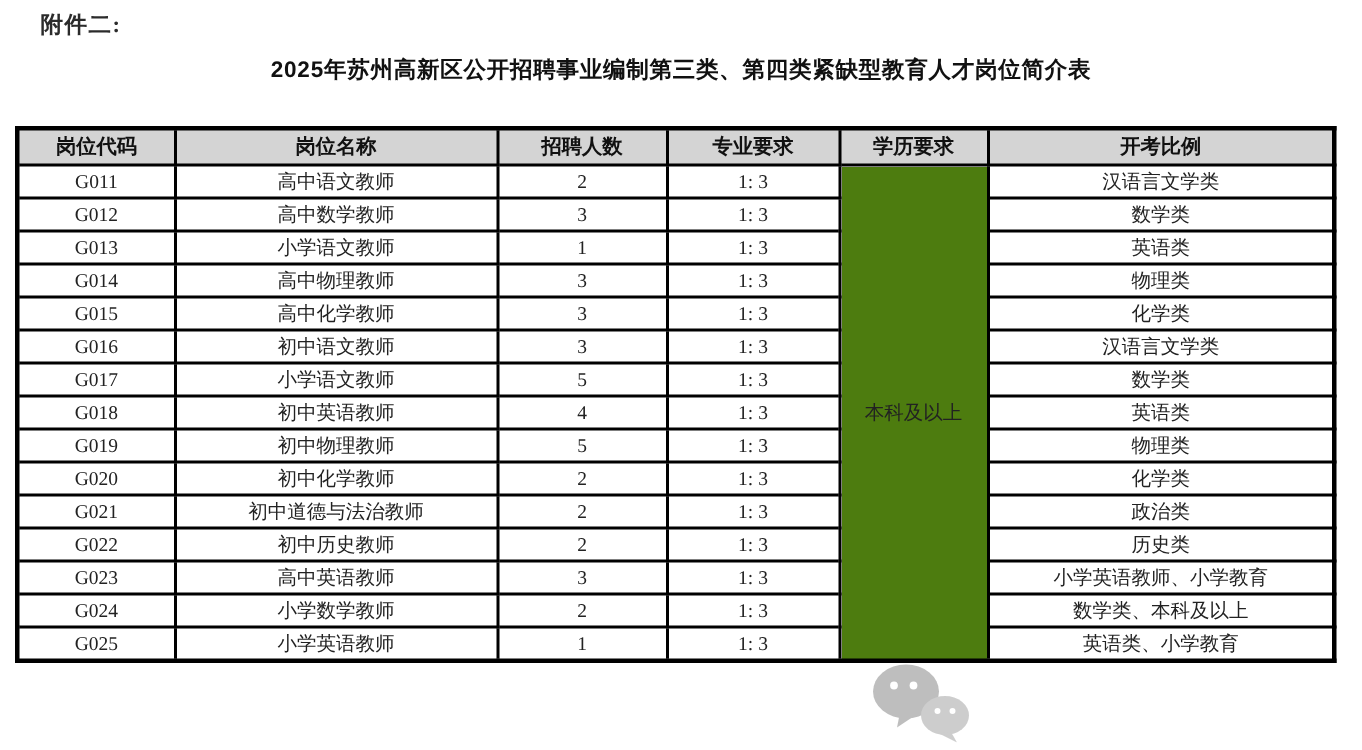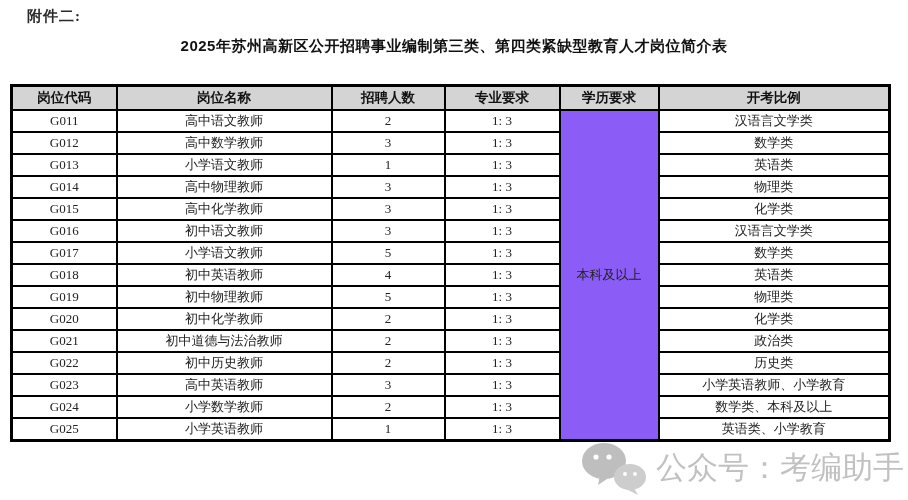--- a/index.html
+++ b/index.html
@@ -63,21 +63,21 @@
     font-size:13px;
     color:#222;
     text-align:center;
     vertical-align:middle;
     padding:0 2px;
     overflow:hidden;
     white-space:nowrap;
   }
   td.degree-cell{
     font-size:13px;
-    background:#8b5cf6;
+    background:#4d7c0f;
   }
   .watermark{
     position:absolute;
     left:576px;top:441px;
     display:flex;
     align-items:center;
     opacity:0.55;
     pointer-events:none;
   }
   .wm-icon{
@@ -234,14 +234,13 @@
   <svg class="wm-icon" viewBox="0 0 76 54" xmlns="http://www.w3.org/2000/svg">
     <ellipse cx="28" cy="20" rx="22" ry="18" fill="#8a8a8a"></ellipse>
     <path d="M24 34 L22 44 L34 36 Z" fill="#8a8a8a"></path>
     <circle cx="20" cy="16" r="2.6" fill="#ffffff"></circle>
     <circle cx="33" cy="16" r="2.6" fill="#ffffff"></circle>
     <ellipse cx="54" cy="36" rx="16" ry="13" fill="#a5a5a5"></ellipse>
     <path d="M58 47 L62 54 L50 48 Z" fill="#a5a5a5"></path>
     <circle cx="49" cy="33" r="2" fill="#ffffff"></circle>
     <circle cx="59" cy="33" r="2" fill="#ffffff"></circle>
   </svg>
-  <span class="wm-text">公众号：考编助手</span>
 </div>
 
 </body></html>

